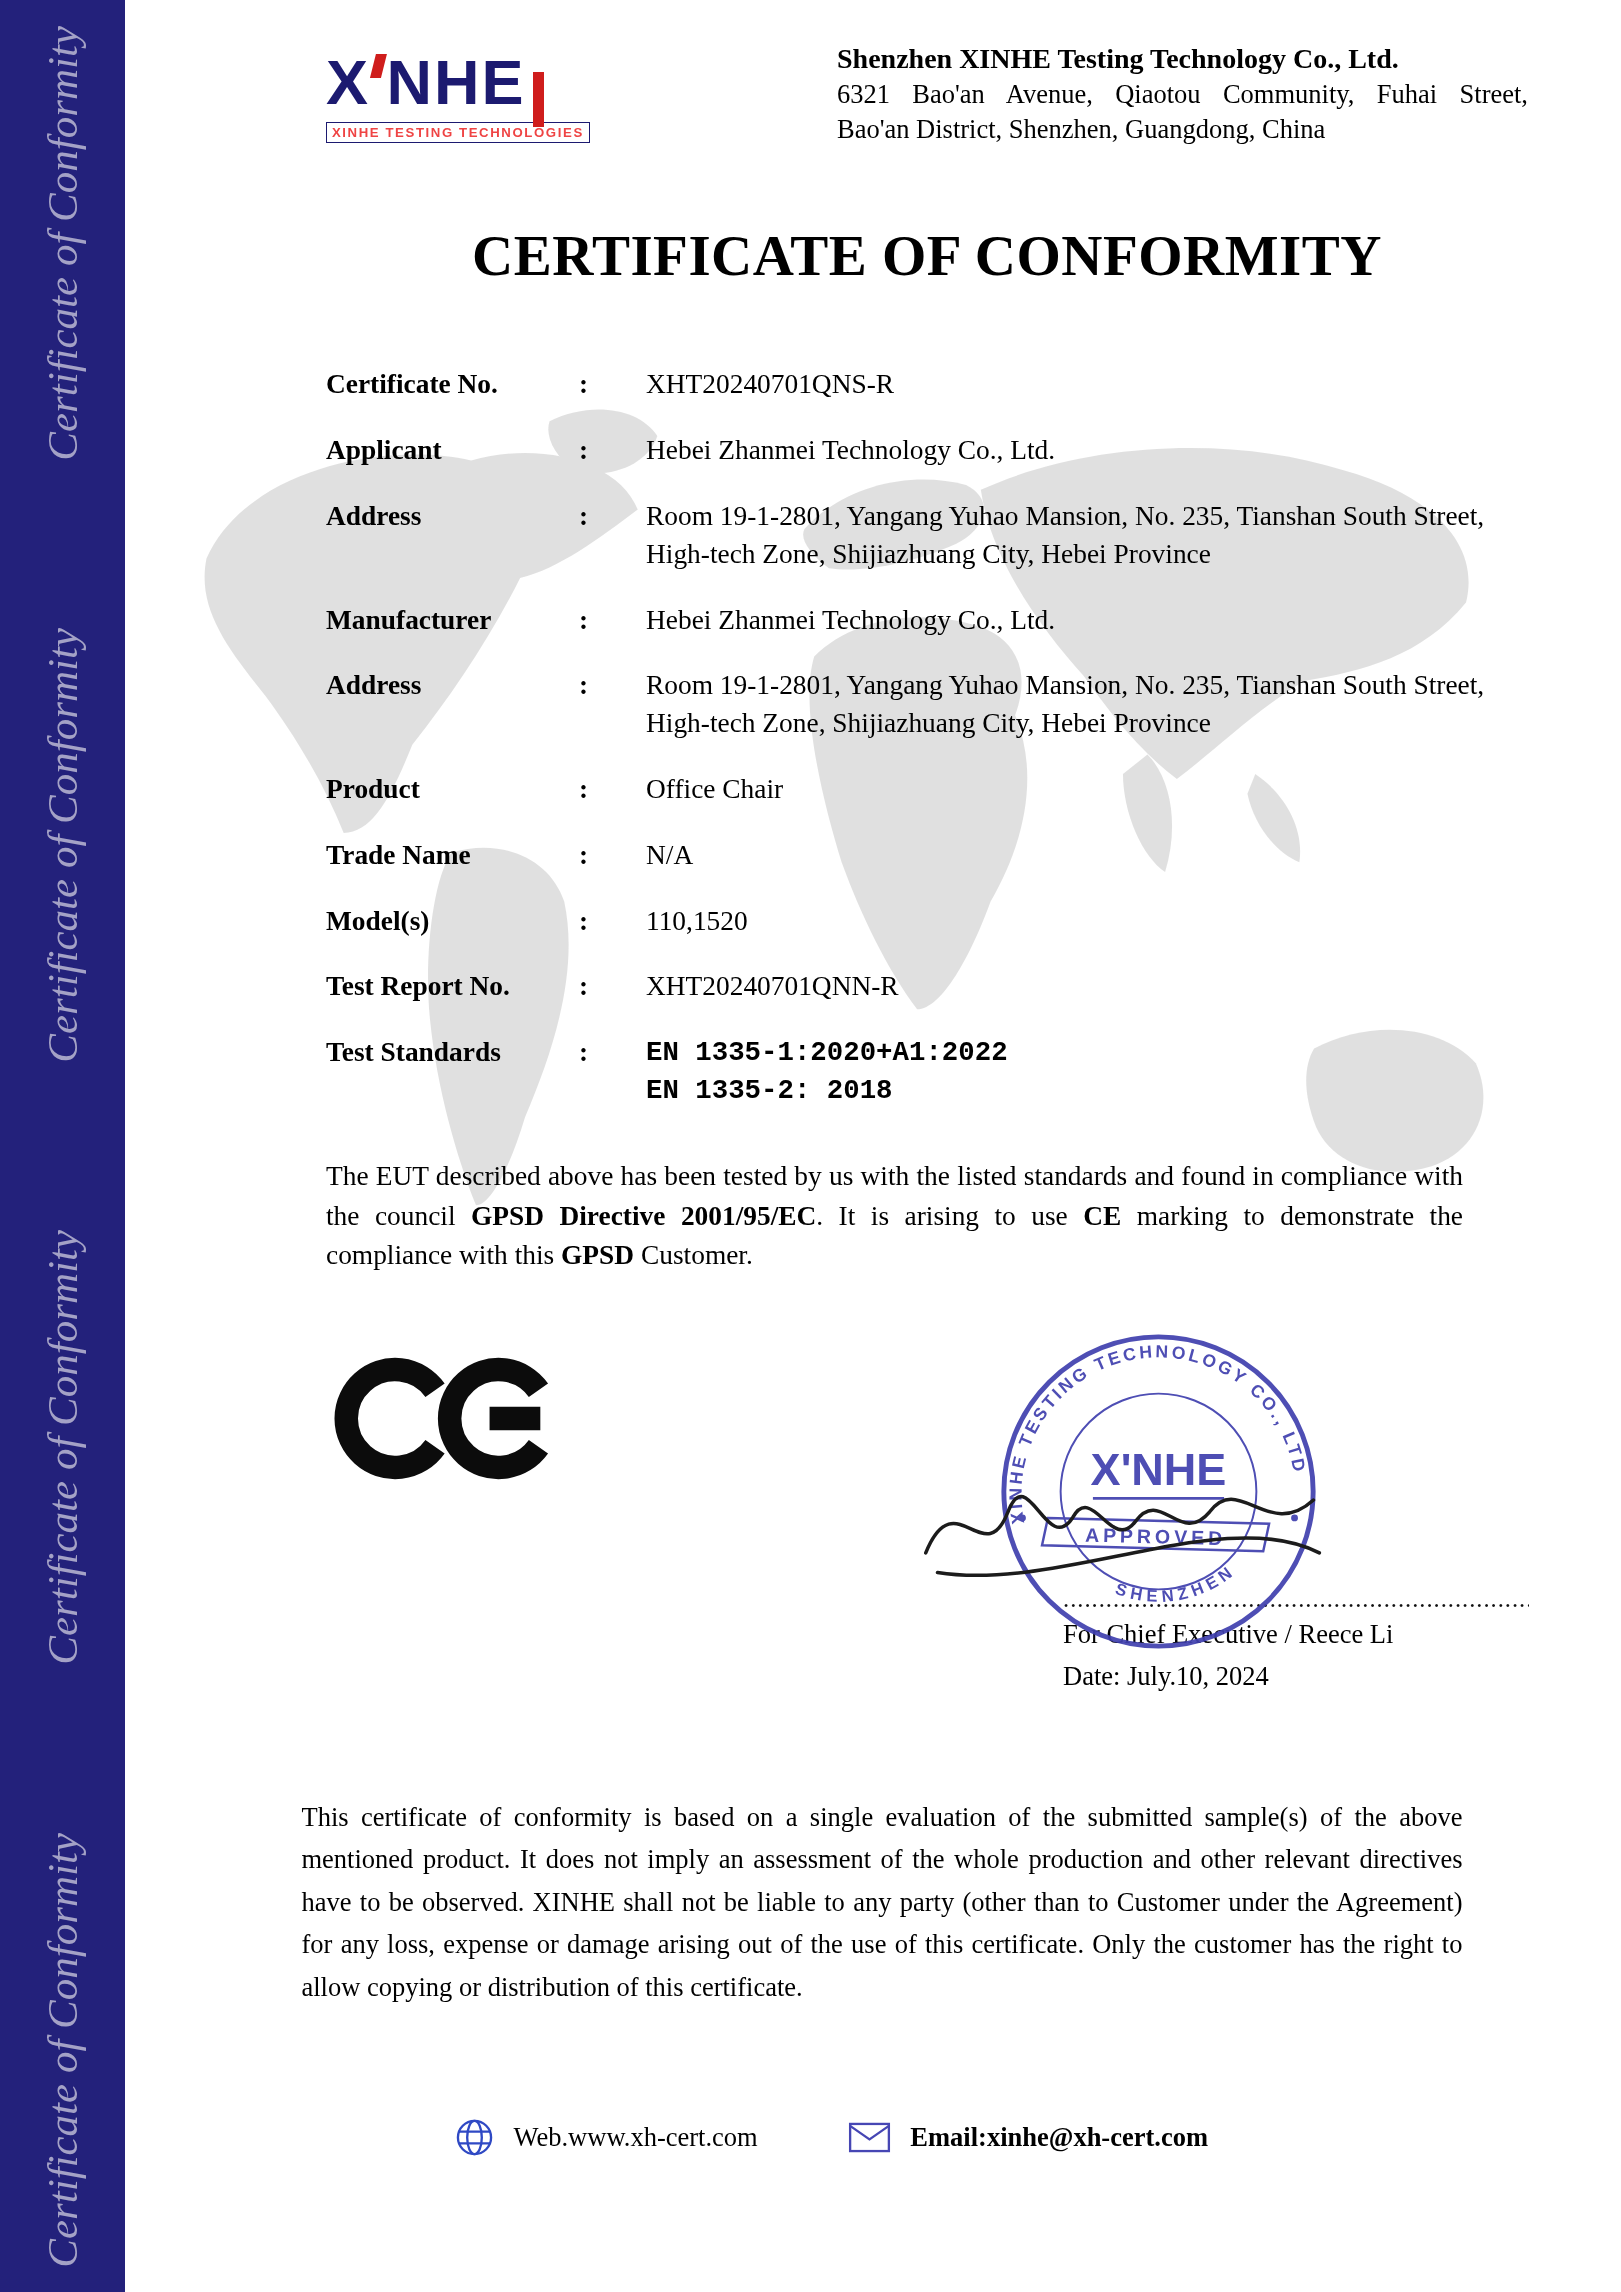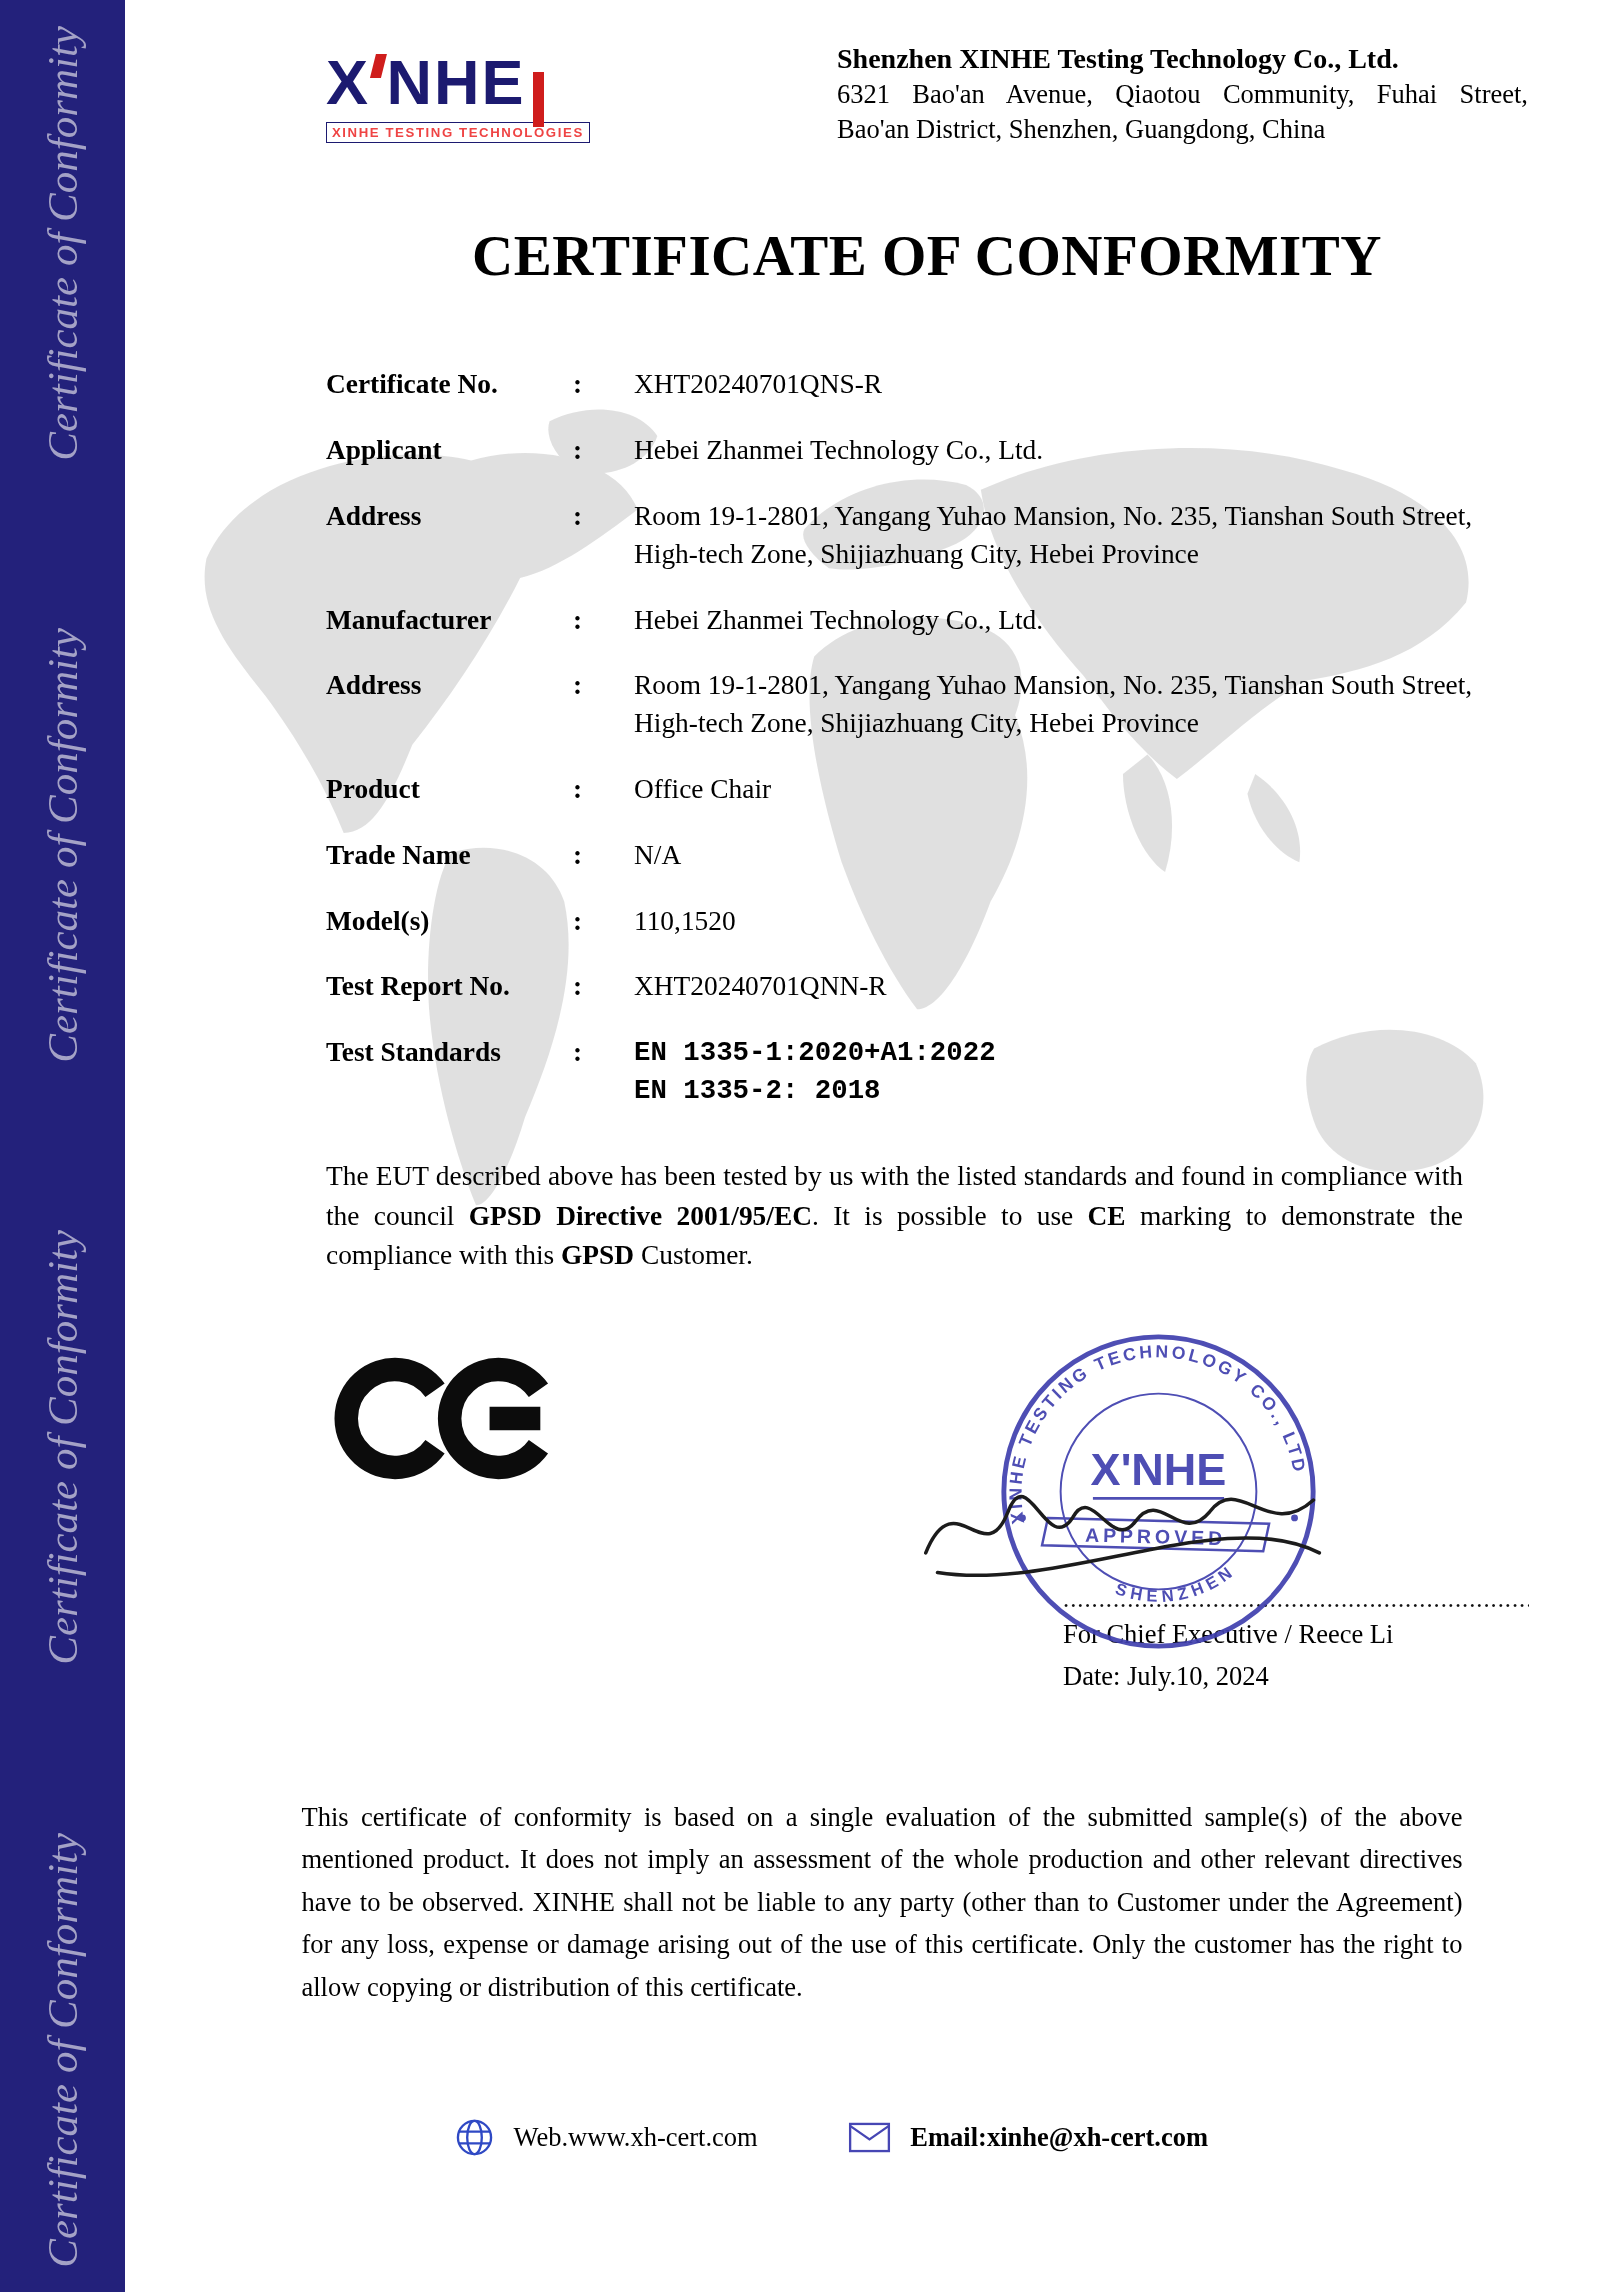--- a/index.html
+++ b/index.html
@@ -43,21 +43,21 @@
 
   .company-block { width: 691px; }
   .company-name { font-weight: bold; font-size: 28px; line-height: 1.3; }
   .company-addr { font-size: 26.5px; line-height: 1.32; }
   .jst { text-align: justify; text-align-last: justify; }
 
   .title { margin: 76px 0 0 0; text-align: center; font-size: 57px; font-weight: bold; letter-spacing: 0.5px; }
 
   
   .fields { margin-top: 78px; }
-  .field-row { display: flex; margin-bottom: 28px; font-size: 27.4px; line-height: 1.38; }
+  .field-row { display: flex; margin-bottom: 28px; font-size: 27.4px; line-height: 1.38; gap: 6px; }
   .field-label { width: 247px; flex: none; font-weight: bold; }
   .field-colon { width: 61px; flex: none; font-weight: bold; }
   .field-value { width: 872px; }
   .bold { font-weight: bold; font-family: Liberation Mono, monospace; }
 
   .compliance { margin: 47px 0 0 0; font-size: 27.4px; line-height: 1.45; text-align: justify; max-width: 1137px; }
   .compliance .b { font-weight: bold; }
 
   
   .certify-block { position: relative; height: 392px; margin-top: 54px; }
@@ -177,21 +177,21 @@
         <div class="field-label">Test Standards</div>
         <div class="field-colon">:</div>
         <div class="field-value bold">
           <div>EN 1335-1:2020+A1:2022</div>
           <div>EN 1335-2: 2018</div>
         </div>
       </div>
 
     </div>
 
-    <p class="compliance"><span>The EUT described above has been tested by us with the listed standards and found in compliance with the council </span><span class="b">GPSD Directive 2001/95/EC</span><span>. It is possible to use </span><span class="b">CE</span><span> marking to demonstrate the compliance with this </span><span class="b">GPSD</span><span> Customer.</span></p>
+    <p class="compliance"><span>The EUT described above has been tested by us with the listed standards and found in compliance with the council </span><span class="b">GPSD Directive 2001/95/EC</span><span>. It is arising to use </span><span class="b">CE</span><span> marking to demonstrate the compliance with this </span><span class="b">GPSD</span><span> Customer.</span></p>
 
     <div class="certify-block">
 
       <svg class="ce-mark" width="235" height="147" viewBox="0 0 250 150" aria-hidden="true">
         <g stroke="#0c0c0c" stroke-width="25" fill="none" stroke-linecap="butt">
           <path d="M116,45 A52,52 0 1 0 116,105"></path>
           <path d="M226,45 A52,52 0 1 0 226,105"></path>
           <line x1="174" y1="75" x2="228" y2="75"></line>
         </g>
       </svg>

